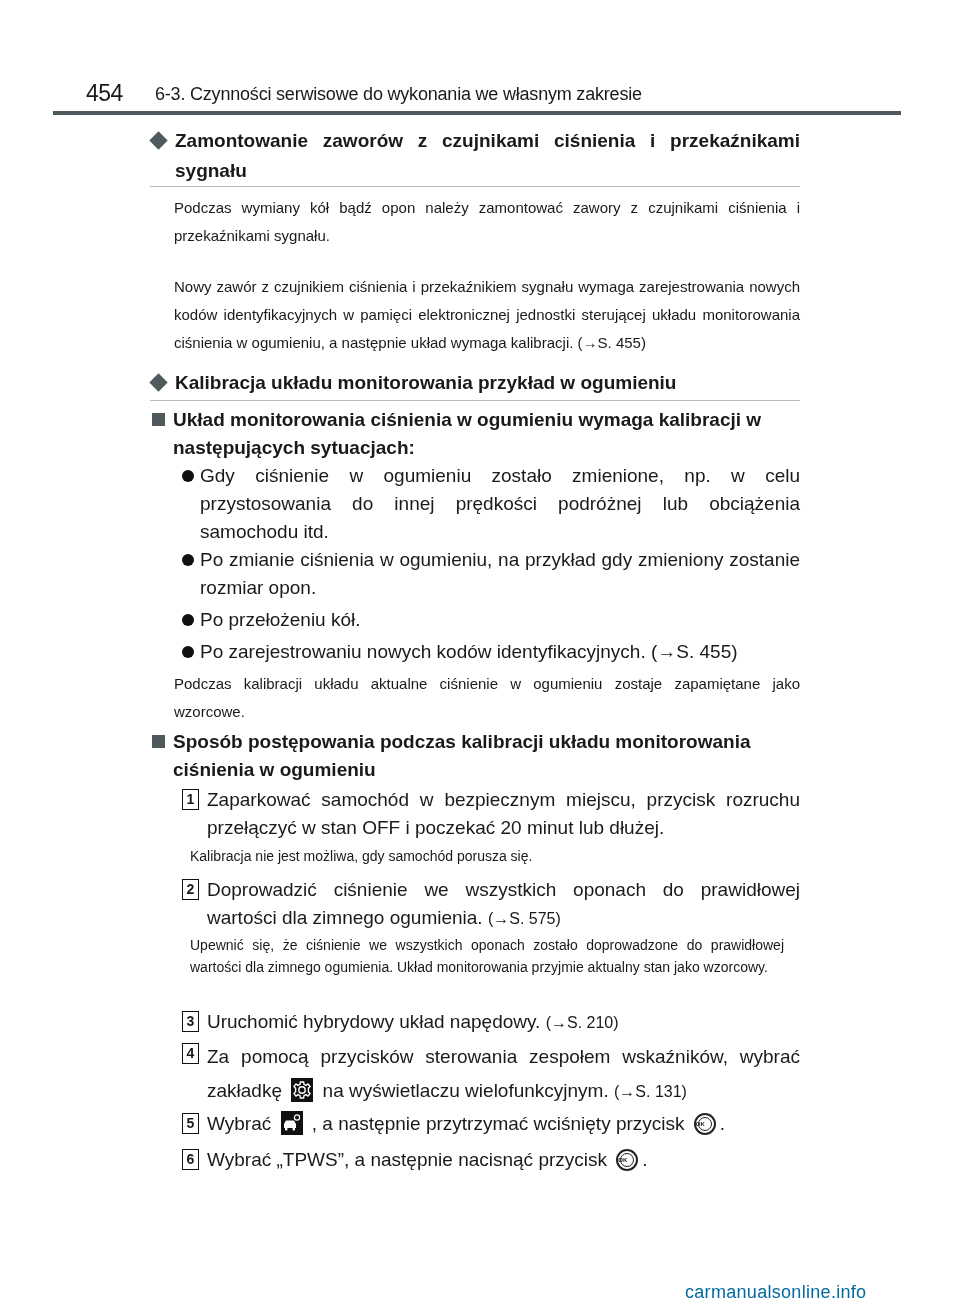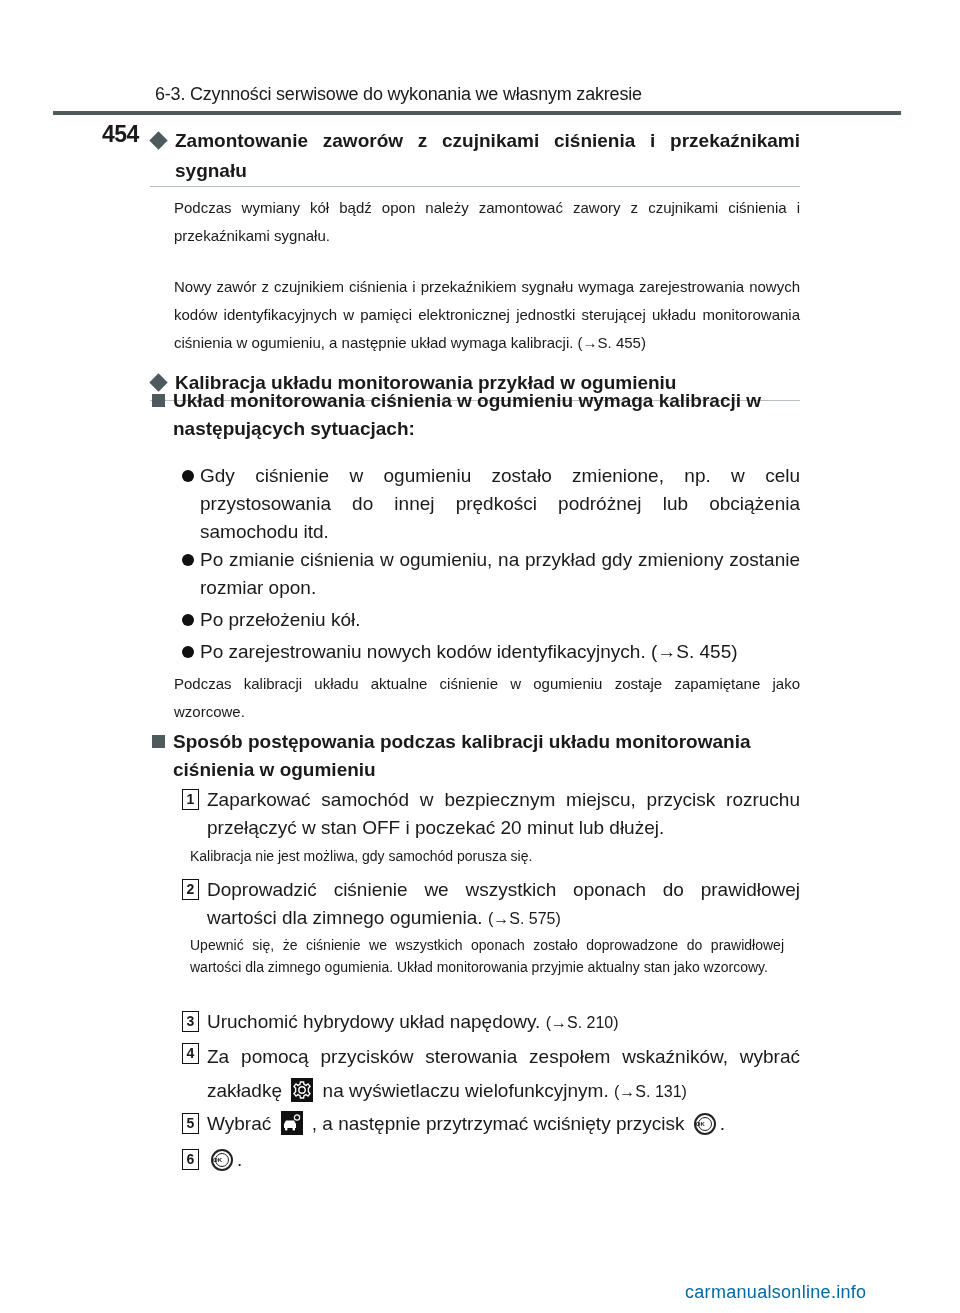--- a/index.html
+++ b/index.html
@@ -2,23 +2,22 @@
 <html><head>
 <meta charset="utf-8">
 <style>
   html, body { margin: 0; padding: 0; background: #ffffff; }
   body {
     width: 960px; height: 1313px; position: relative; overflow: hidden;
     font-family: "Liberation Sans", sans-serif; color: #1a1a1a;
   }
   .header { position: absolute; left: 0; top: 0; width: 960px; height: 120px; }
   .page-num {
-    position: absolute; left: 102px; top: 80px; font-size: 23px; font-weight: bold;
+    position: absolute; left: 86px; top: 80px; font-size: 23px; font-weight: normal;
     letter-spacing: -0.5px;
-    margin-top: 41px;
   }
   .chapter {
     position: absolute; left: 155px; top: 84px; font-size: 18px; letter-spacing: -0.2px;
   }
   .header-rule {
     position: absolute; left: 53px; top: 111px; width: 848px; height: 4px; background: #4e5a5c;
   }
   .content { position: absolute; left: 0; top: 0; width: 960px; }
   .h-diamond {
     position: absolute; left: 150px; font-size: 19px; font-weight: bold; line-height: 30px;
@@ -105,21 +104,21 @@
     <span>Nowy zawór z czujnikiem ciśnienia i przekaźnikiem sygnału wymaga zarejestrowania nowych kodów identyfikacyjnych w pamięci elektronicznej jednostki sterującej układu monitorowania ciśnienia w ogumieniu, a następnie układ wymaga kalibracji.</span>
     <span>(→S. 455)</span>
   </div>
 
   <div class="h-diamond" style="top:368px;">
     <span class="diamond"></span>
     <span class="txt">Kalibracja układu monitorowania przykład w ogumieniu</span>
   </div>
   <div class="thin-rule" style="top:400px;"></div>
 
-  <div class="h-square" style="top:387px;">
+  <div class="h-square" style="top:406px;">
     <span class="square"></span>
     <span class="txt">Układ monitorowania ciśnienia w ogumieniu wymaga kalibracji w następujących sytuacjach:</span>
   </div>
 
   <div class="bullet" style="top:462px;">
     <span class="dot"></span>
     <span class="txt">Gdy ciśnienie w ogumieniu zostało zmienione, np. w celu przystosowania do innej prędkości podróżnej lub obciążenia samochodu itd.</span>
   </div>
   <div class="bullet" style="top:546px;">
     <span class="dot"></span>
@@ -194,19 +193,20 @@
         </svg>
       </span>
       <span>, a następnie przytrzymać wciśnięty przycisk</span>
       <span class="icon-ok"><span>OK</span></span><span>.</span>
     </span>
   </div>
 
   <div class="step" style="top:1146px;">
     <span class="num">6</span>
     <span class="txt">
+      <span>Wybrać „TPWS”, a następnie nacisnąć przycisk</span>
       <span class="icon-ok"><span>OK</span></span><span>.</span>
     </span>
   </div>
 
 </div>
 
 <div class="watermark">carmanualsonline.info</div>
 
 </body></html>

